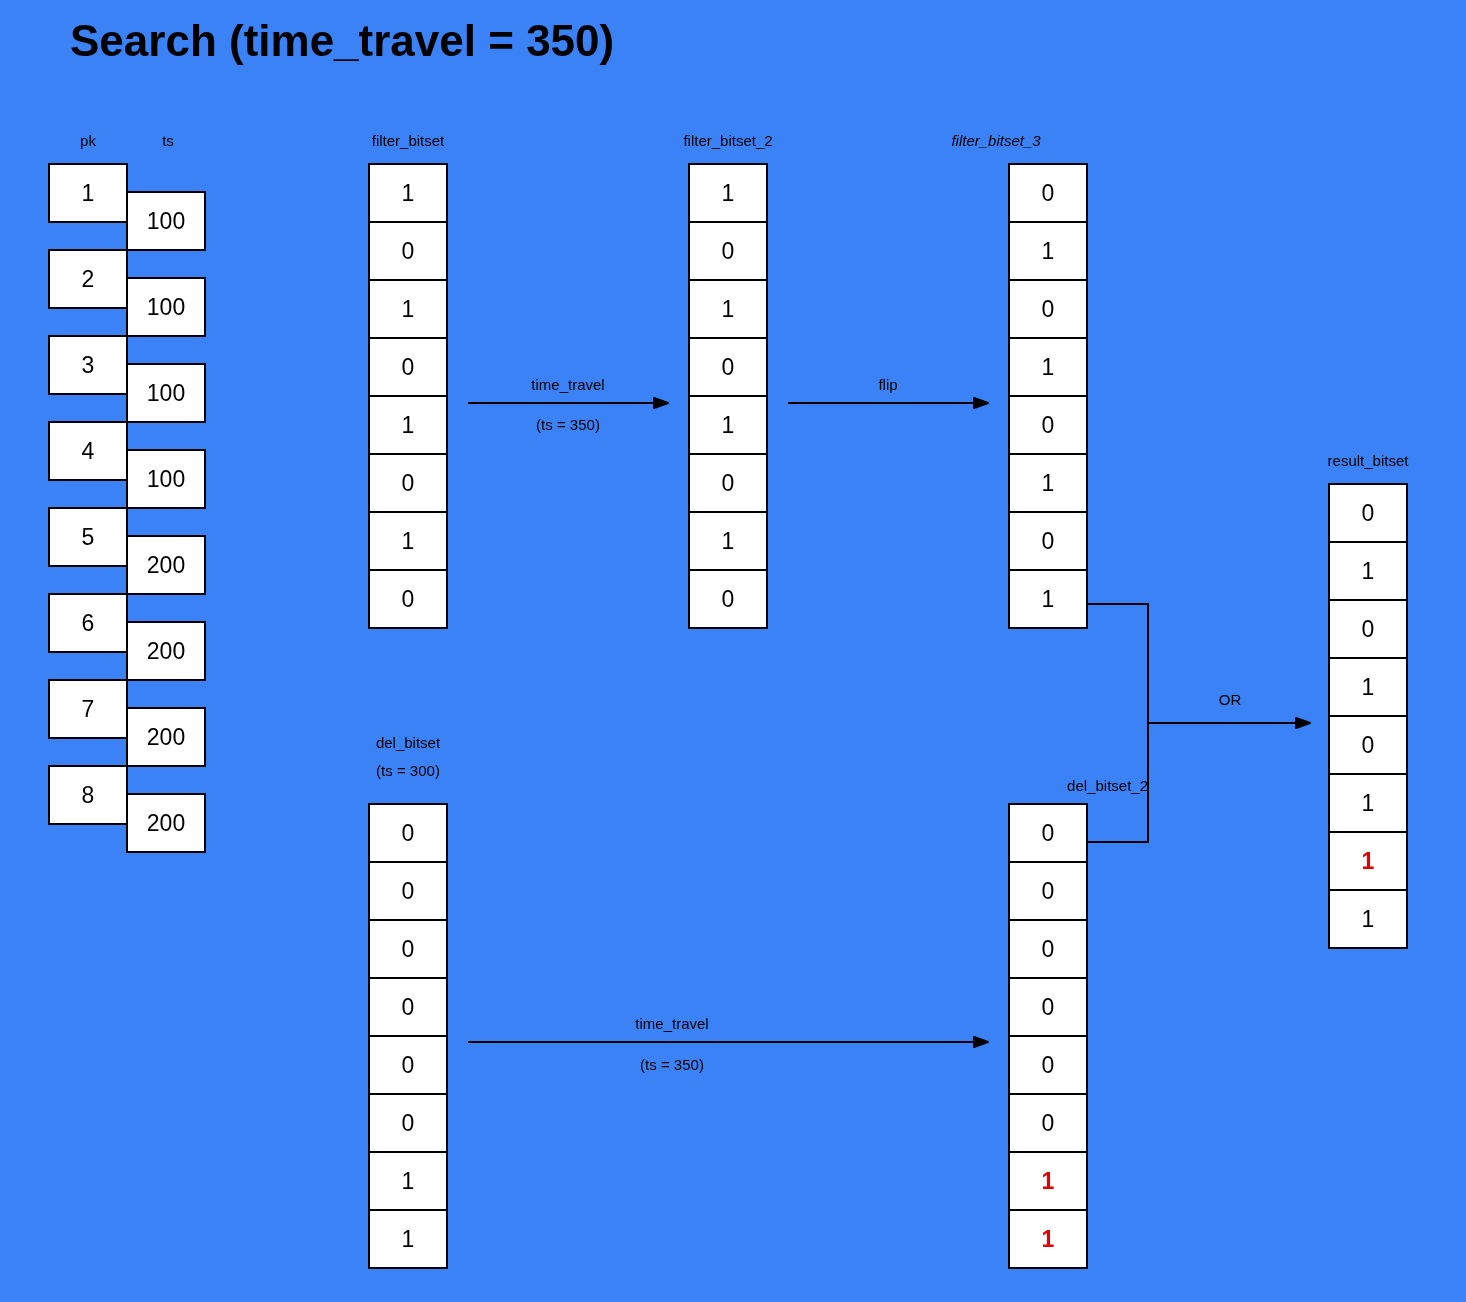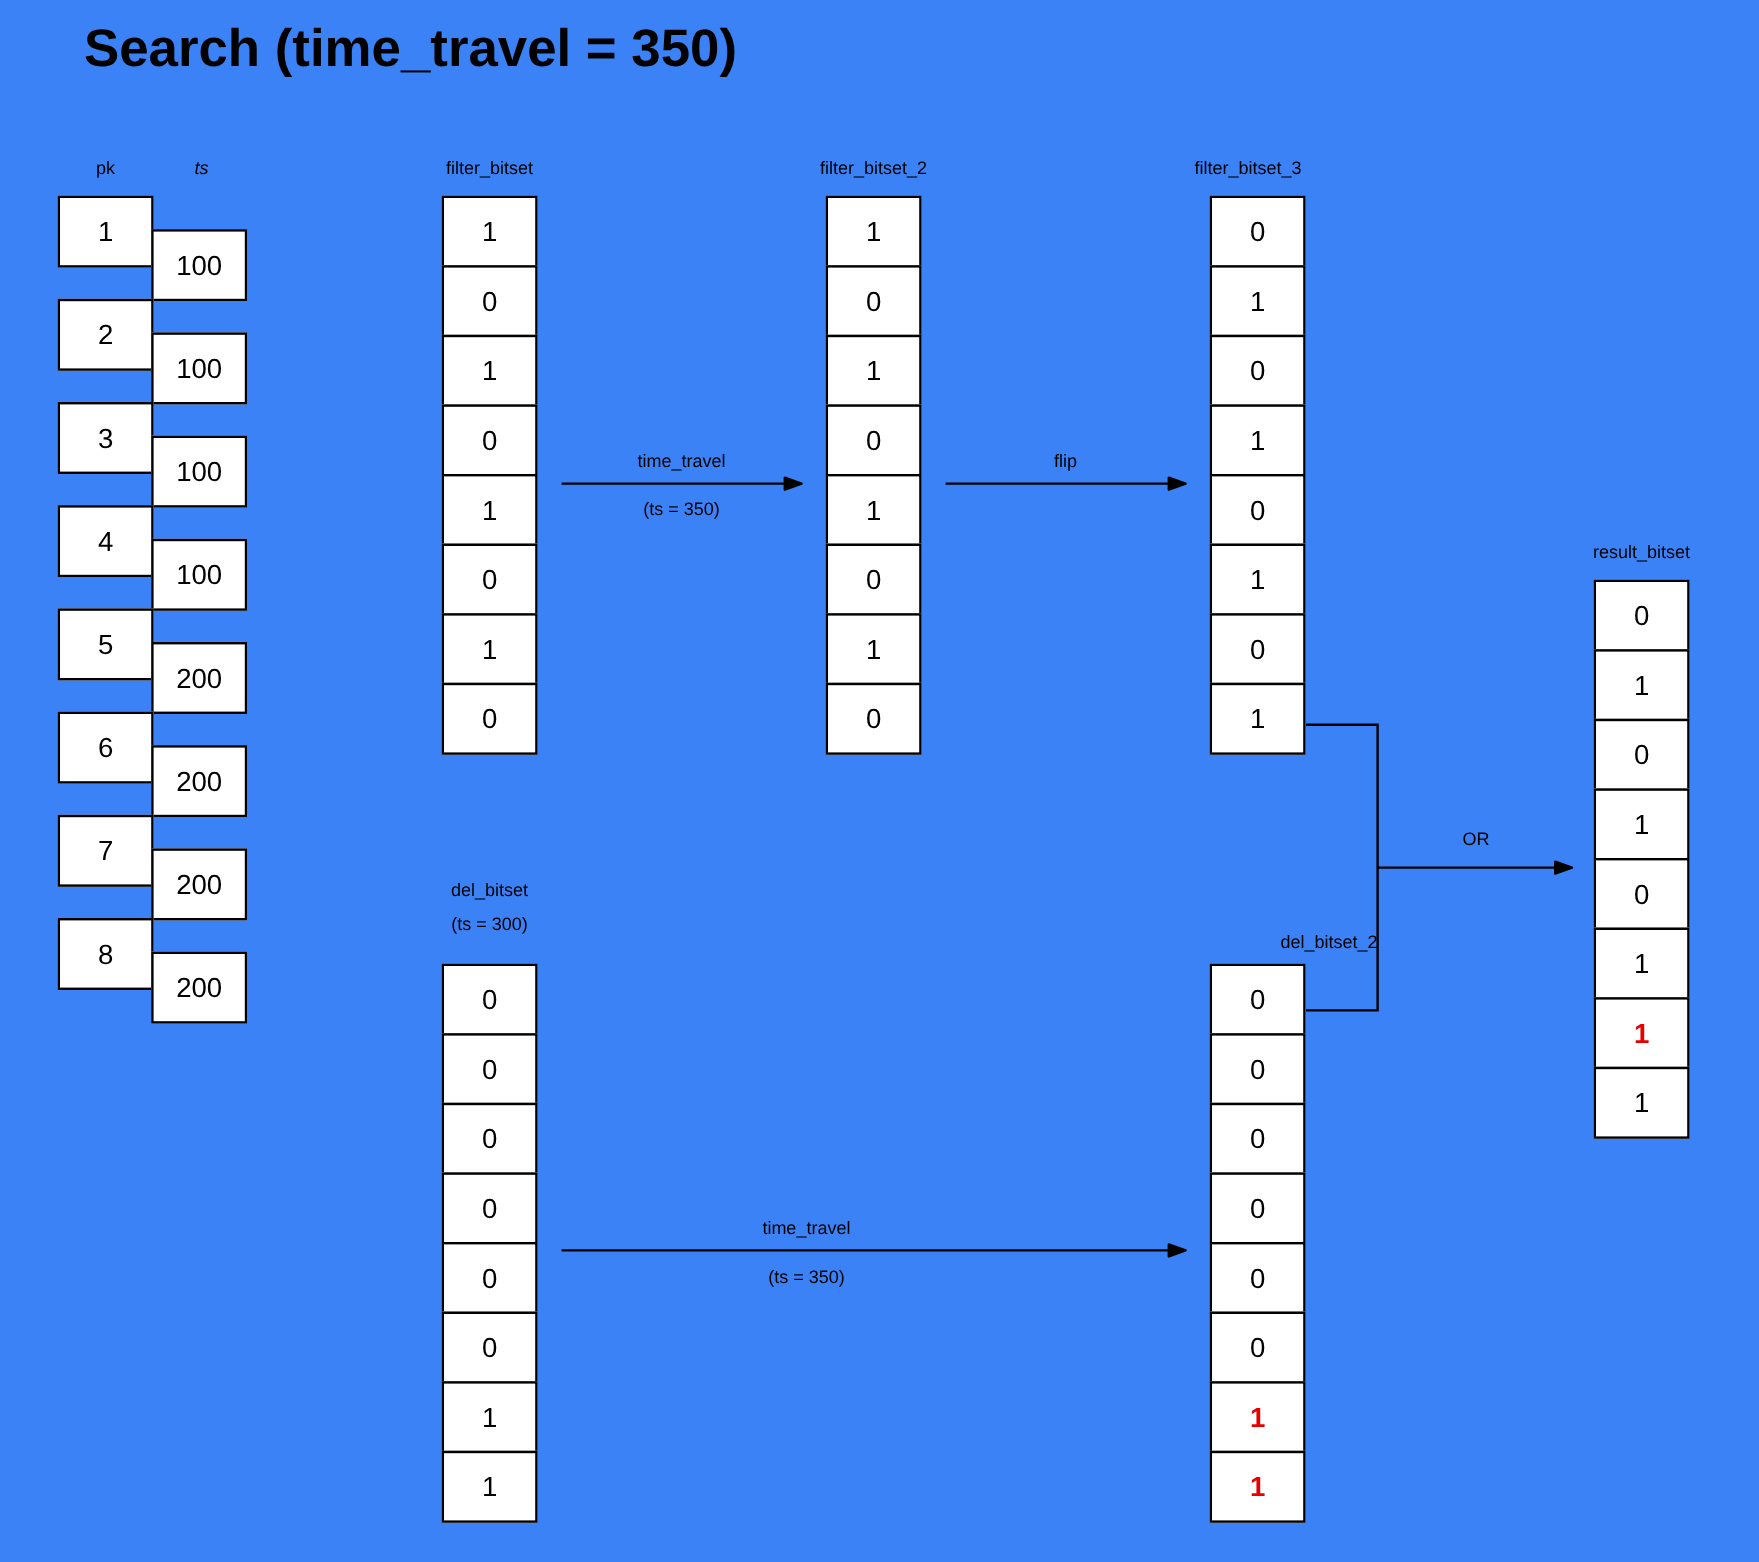--- a/index.html
+++ b/index.html
@@ -74,21 +74,21 @@
     <line x1="468" y1="403" x2="654" y2="403" stroke="#000" stroke-width="2" marker-end="url(#arrow)"></line>
     <line x1="788" y1="403" x2="974" y2="403" stroke="#000" stroke-width="2" marker-end="url(#arrow)"></line>
     <line x1="468" y1="1042" x2="974" y2="1042" stroke="#000" stroke-width="2" marker-end="url(#arrow)"></line>
     <polyline points="1088,604 1148,604 1148,842 1088,842" fill="none" stroke="#000" stroke-width="2"></polyline>
     <line x1="1148" y1="723" x2="1296" y2="723" stroke="#000" stroke-width="2" marker-end="url(#arrow)"></line>
   </svg>
 
   <div class="title">Search (time_travel = 350)</div>
 
   <div class="lbl" style="left:48px; top:127px; width:80px;">pk</div>
-  <div class="lbl" style="left:128px; top:127px; width:80px;font-style:italic;">ts</div>
+  <div class="lbl" style="left:128px; top:127px; width:80px;">ts</div>
   <div class="tbl" style="left:48px; top:163px;">
       <div class="trow">
         <div class="cell">1</div>
         <div class="cell">100</div>
       </div>
       <div class="trow">
         <div class="cell">2</div>
         <div class="cell">100</div>
       </div>
       <div class="trow">
@@ -134,21 +134,21 @@
       <div class="cell">1</div>
       <div class="cell">0</div>
       <div class="cell">1</div>
       <div class="cell">0</div>
       <div class="cell">1</div>
       <div class="cell">0</div>
       <div class="cell">1</div>
       <div class="cell">0</div>
     </div>
 
-  <div class="lbl" style="left:940px; top:127px; width:200px;">filter_bitset_3</div>
+  <div class="lbl" style="left:896px; top:127px; width:200px;font-style:italic;">filter_bitset_3</div>
   <div class="bitcol" style="left:1008px; top:163px;">
       <div class="cell">0</div>
       <div class="cell">1</div>
       <div class="cell">0</div>
       <div class="cell">1</div>
       <div class="cell">0</div>
       <div class="cell">1</div>
       <div class="cell">0</div>
       <div class="cell">1</div>
     </div>

